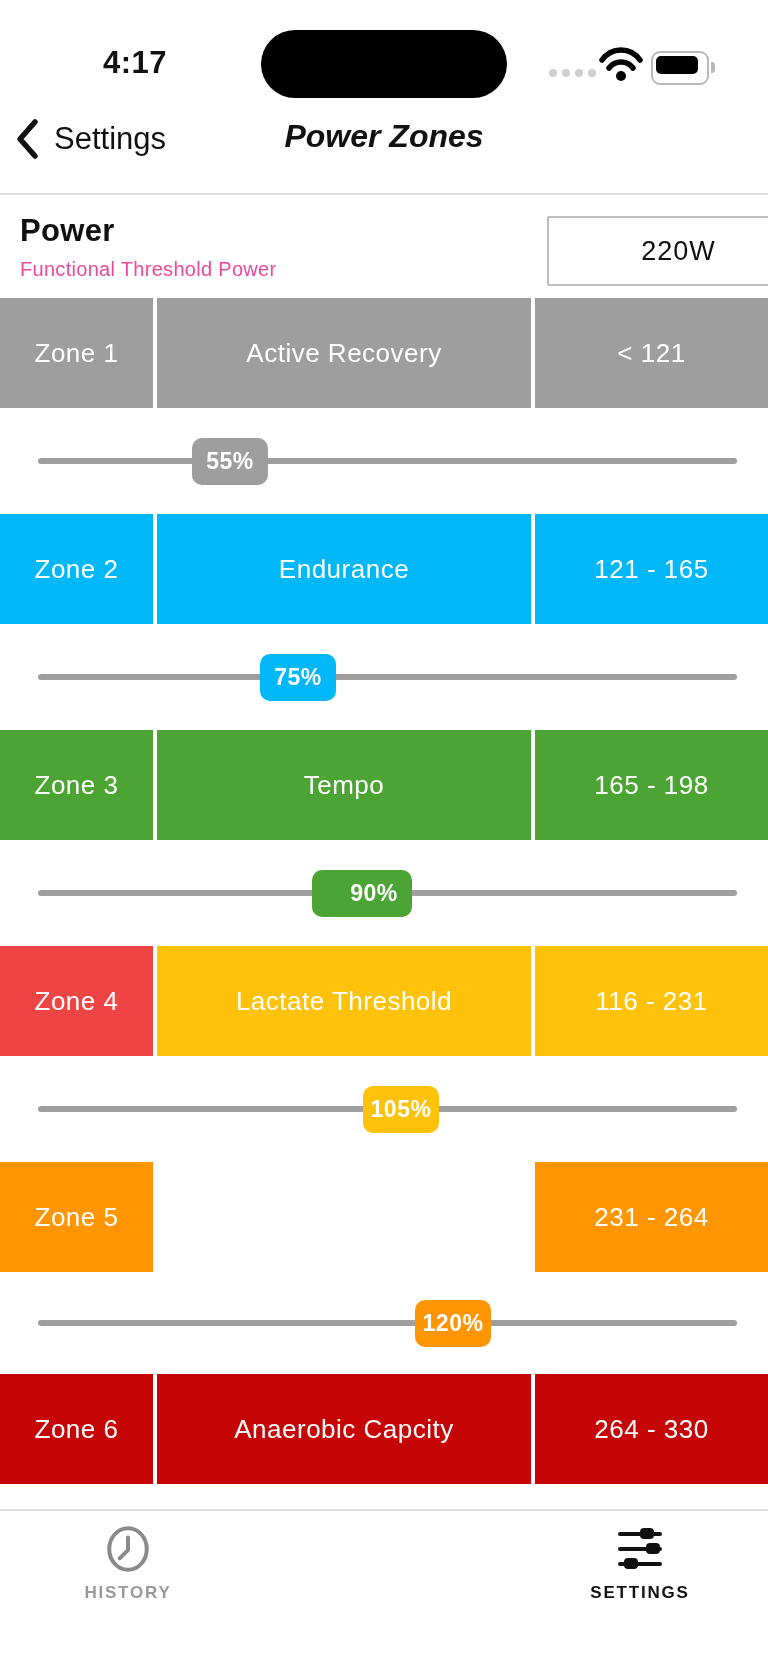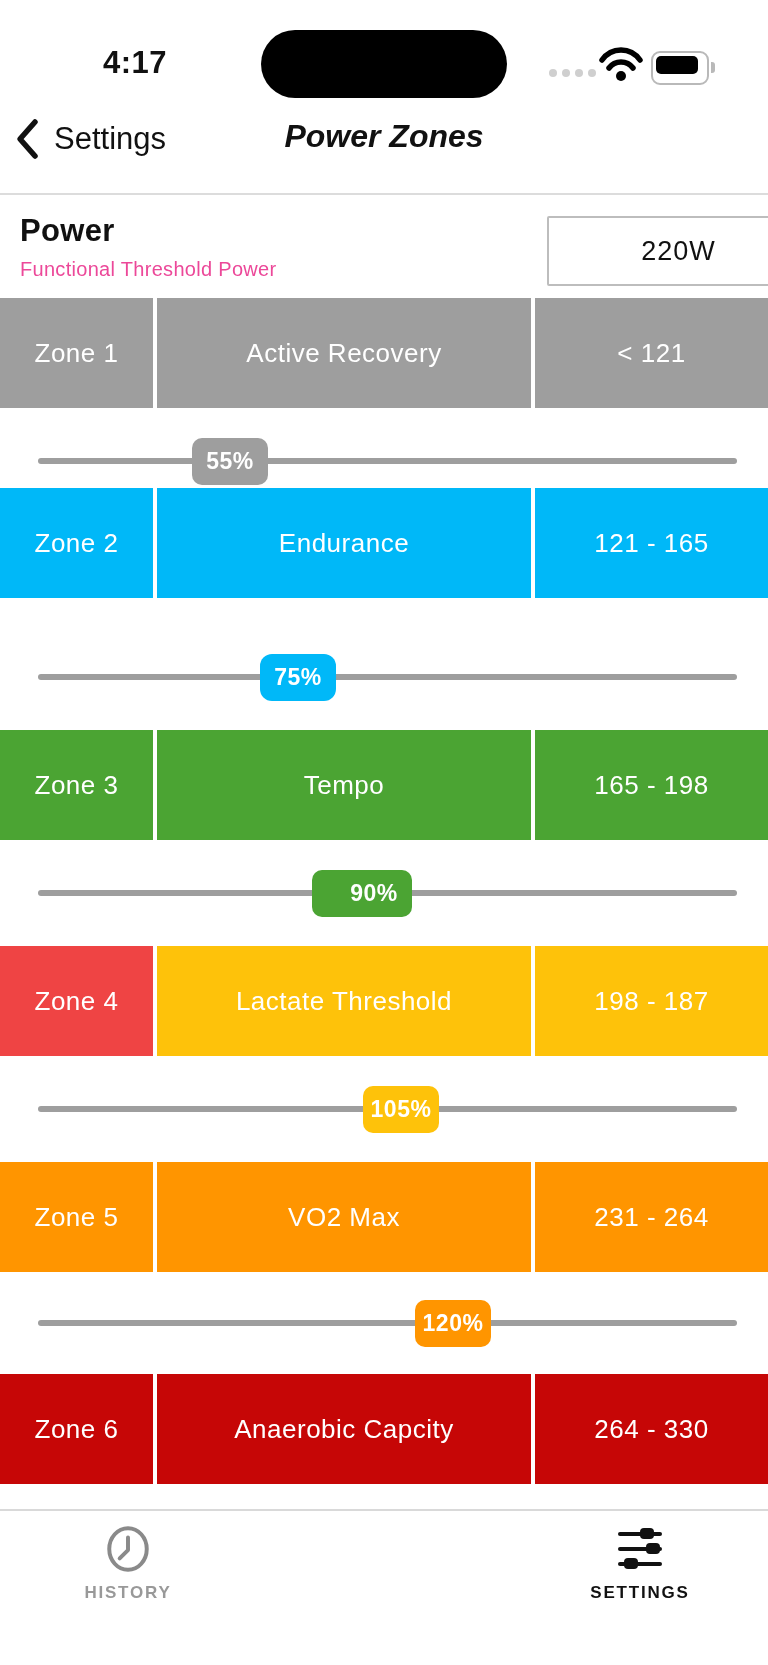--- a/index.html
+++ b/index.html
@@ -23,21 +23,21 @@
   .back-label{font-size:31px;font-weight:400;color:#111;}
   .nav-title{position:absolute;left:0;top:18px;width:768px;text-align:center;font-size:32px;font-weight:700;font-style:italic;}
   
   .power-section{position:absolute;top:193px;left:0;width:768px;height:105px;border-top:2px solid #dcdcdc;background:#fff;}
   .power-title{position:absolute;left:20px;top:18px;font-size:31px;font-weight:600;letter-spacing:0.3px;}
   .power-subtitle{position:absolute;left:20px;top:63px;font-size:20px;font-weight:400;color:#ec4899;letter-spacing:0.3px;}
   .ftp-box{position:absolute;left:547px;top:21px;width:203px;height:66px;background:#fff;border:2px solid #bdbdbd;border-radius:2px;
     display:flex;align-items:center;justify-content:center;font-size:27px;font-weight:500;letter-spacing:1px;color:#111;padding-left:28px;}
   
   .zone-row{position:absolute;left:0;width:768px;height:110px;}
-  .row-0{top:298px}.row-1{top:488px}.row-2{top:730px}.row-3{top:946px}.row-4{top:1162px}.row-5{top:1374px}
+  .row-0{top:298px}.row-1{top:514px}.row-2{top:730px}.row-3{top:946px}.row-4{top:1162px}.row-5{top:1374px}
   .zone-cell{position:absolute;top:0;height:110px;display:flex;align-items:center;justify-content:center;
     color:#fff;font-size:26px;font-weight:500;letter-spacing:0.5px;}
   .cell-l{left:0;width:153px}
   .cell-m{left:157px;width:374px}
   .cell-r{left:535px;width:233px}
   
   .slider{position:absolute;left:0;width:768px;height:0;}
   .s-0{top:461px}.s-1{top:677px}.s-2{top:893px}.s-3{top:1109px}.s-4{top:1323px}
   .slider-track{position:absolute;left:38px;top:-3px;width:699px;height:6px;background:#9e9e9e;border-radius:3px;}
   .slider-handle{position:absolute;top:-23px;width:76px;height:47px;margin-left:-38px;border-radius:10px;
@@ -104,42 +104,41 @@
     <div class="zone-cell cell-r" style="background: rgb(0, 184, 248);">121 - 165</div>
   </div>
   <div class="zone-row row-2">
     <div class="zone-cell cell-l" style="background: rgb(75, 164, 51);">Zone 3</div>
     <div class="zone-cell cell-m" style="background: rgb(75, 164, 51);">Tempo</div>
     <div class="zone-cell cell-r" style="background: rgb(75, 164, 51);">165 - 198</div>
   </div>
   <div class="zone-row row-3">
     <div class="zone-cell cell-l" style="background: #ef4444;">Zone 4</div>
     <div class="zone-cell cell-m" style="background: rgb(254, 194, 10);">Lactate Threshold</div>
-    <div class="zone-cell cell-r" style="background: rgb(254, 194, 10);">198 - 187</div>
+    <div class="zone-cell cell-r" style="background: rgb(254, 194, 10);">116 - 231</div>
   </div>
   <div class="zone-row row-4">
     <div class="zone-cell cell-l" style="background: rgb(255, 149, 0);">Zone 5</div>
-    <div class="zone-cell cell-m" style="background: rgb(255, 149, 0);">VO2 Max</div>
     <div class="zone-cell cell-r" style="background: rgb(255, 149, 0);">231 - 264</div>
   </div>
   <div class="zone-row row-5">
     <div class="zone-cell cell-l" style="background: rgb(198, 6, 6);">Zone 6</div>
     <div class="zone-cell cell-m" style="background: rgb(198, 6, 6);">Anaerobic Capcity</div>
     <div class="zone-cell cell-r" style="background: rgb(198, 6, 6);">264 - 330</div>
   </div>
 
   <div class="slider s-0">
     <div class="slider-track"></div>
     <div class="slider-handle" style="left: 230px; background: rgb(158, 158, 158);">
         <span>55%</span>
       </div>
   </div>
   <div class="slider s-1">
     <div class="slider-track"></div>
-    <div class="slider-handle" style="left: 298px; background: rgb(0, 184, 248); border-radius: 12px;">
+    <div class="slider-handle" style="left: 298px; background: rgb(0, 184, 248);">
         <span>75%</span>
       </div>
   </div>
   <div class="slider s-2">
     <div class="slider-track"></div>
     <div class="slider-handle" style="left: 350px; background: rgb(75, 164, 51); padding-left: 24px;">
         <span>90%</span>
       </div>
   </div>
   <div class="slider s-3">

